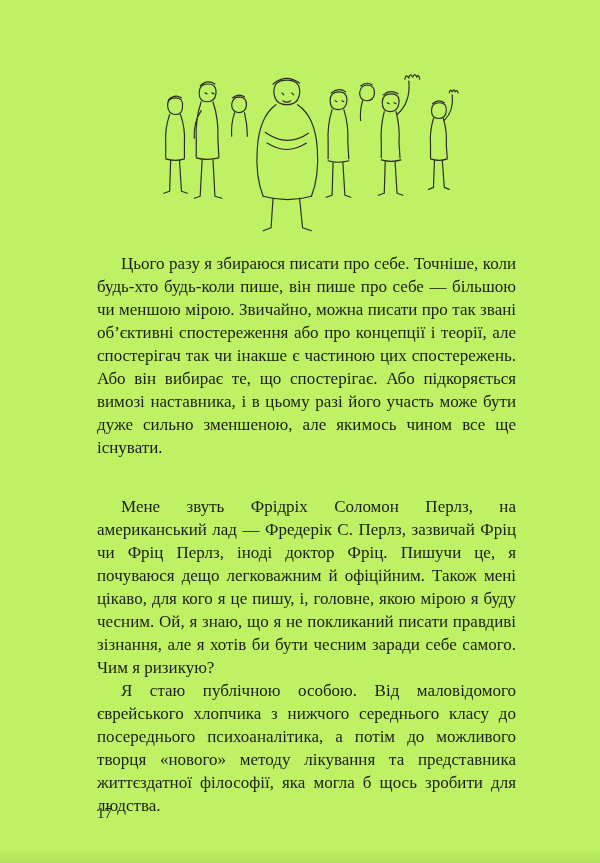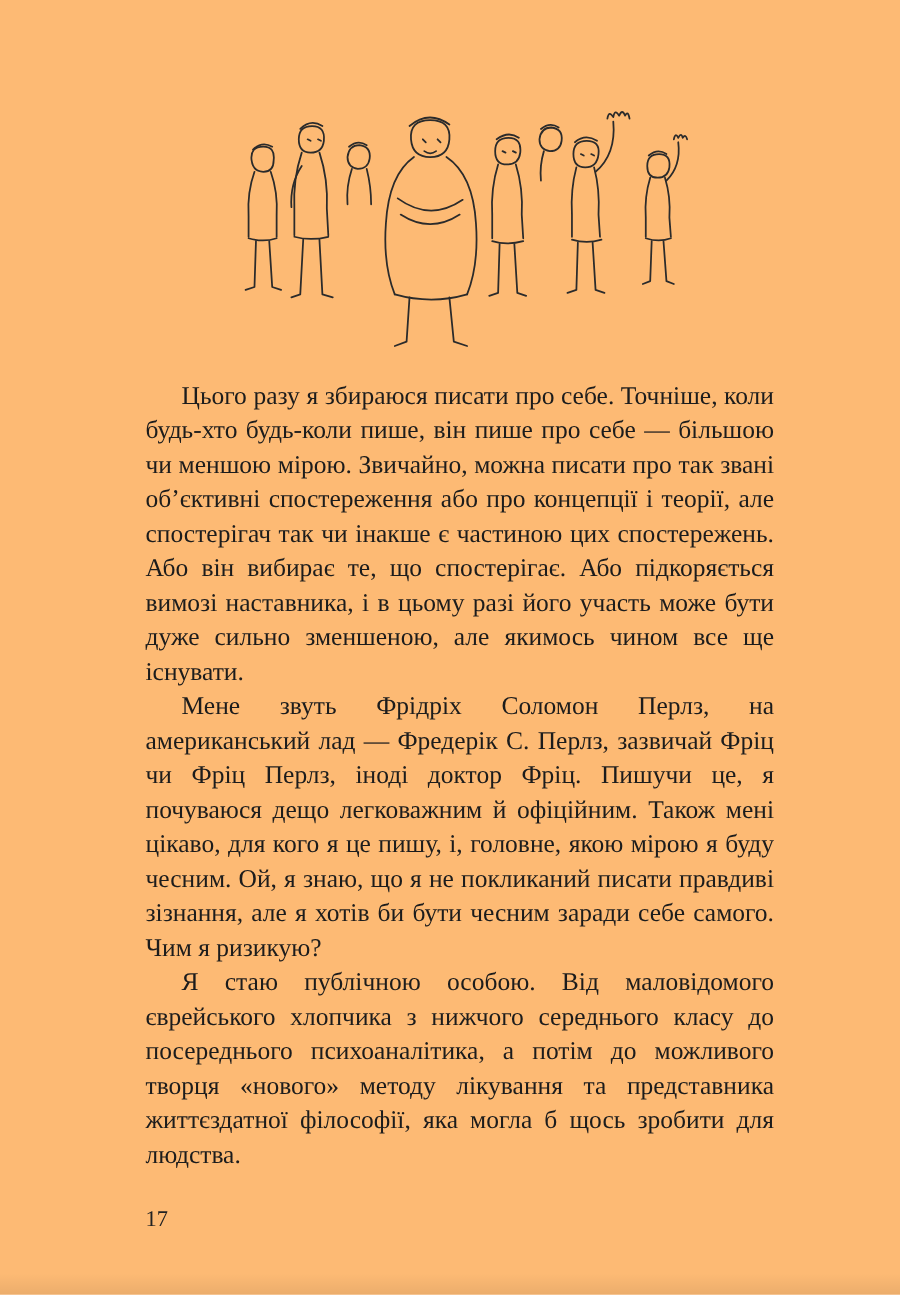--- a/index.html
+++ b/index.html
@@ -4,37 +4,37 @@
 <style>
   html, body { margin: 0; padding: 0; }
   body {
     width: 600px; height: 863px;
     background: #ffffff;
     font-family: "Liberation Serif", "DejaVu Serif", serif;
     color: #1c1c1c;
     position: relative;
     overflow: hidden;
   }
-  .page { position: absolute; inset: 0; background: #fdba74; }
+  .page { position: absolute; inset: 0; background: #bef264; }
   .illustration {
     position: absolute;
     top: 48px; left: 148px;
     width: 315px; height: 200px;
   }
   .illustration svg { display: block; width: 100%; height: 100%; }
   .text-block {
     position: absolute;
     top: 252px; left: 97px;
     width: 419px;
     font-size: 17px;
     line-height: 23px;
     text-align: justify;
   }
   .para { margin: 0; text-indent: 24px; }
-  .section-gap { }
+  .section-gap { margin-top: 36px; }
   .page-number {
     position: absolute;
     left: 97px; top: 805px;
     font-size: 15px;
     color: #222;
   }
   .bottom-shade {
     position: absolute;
     left: 0; right: 0; bottom: 0; height: 14px;
     background: linear-gradient(to bottom, rgba(0,0,0,0), rgba(0,0,0,0.07));

